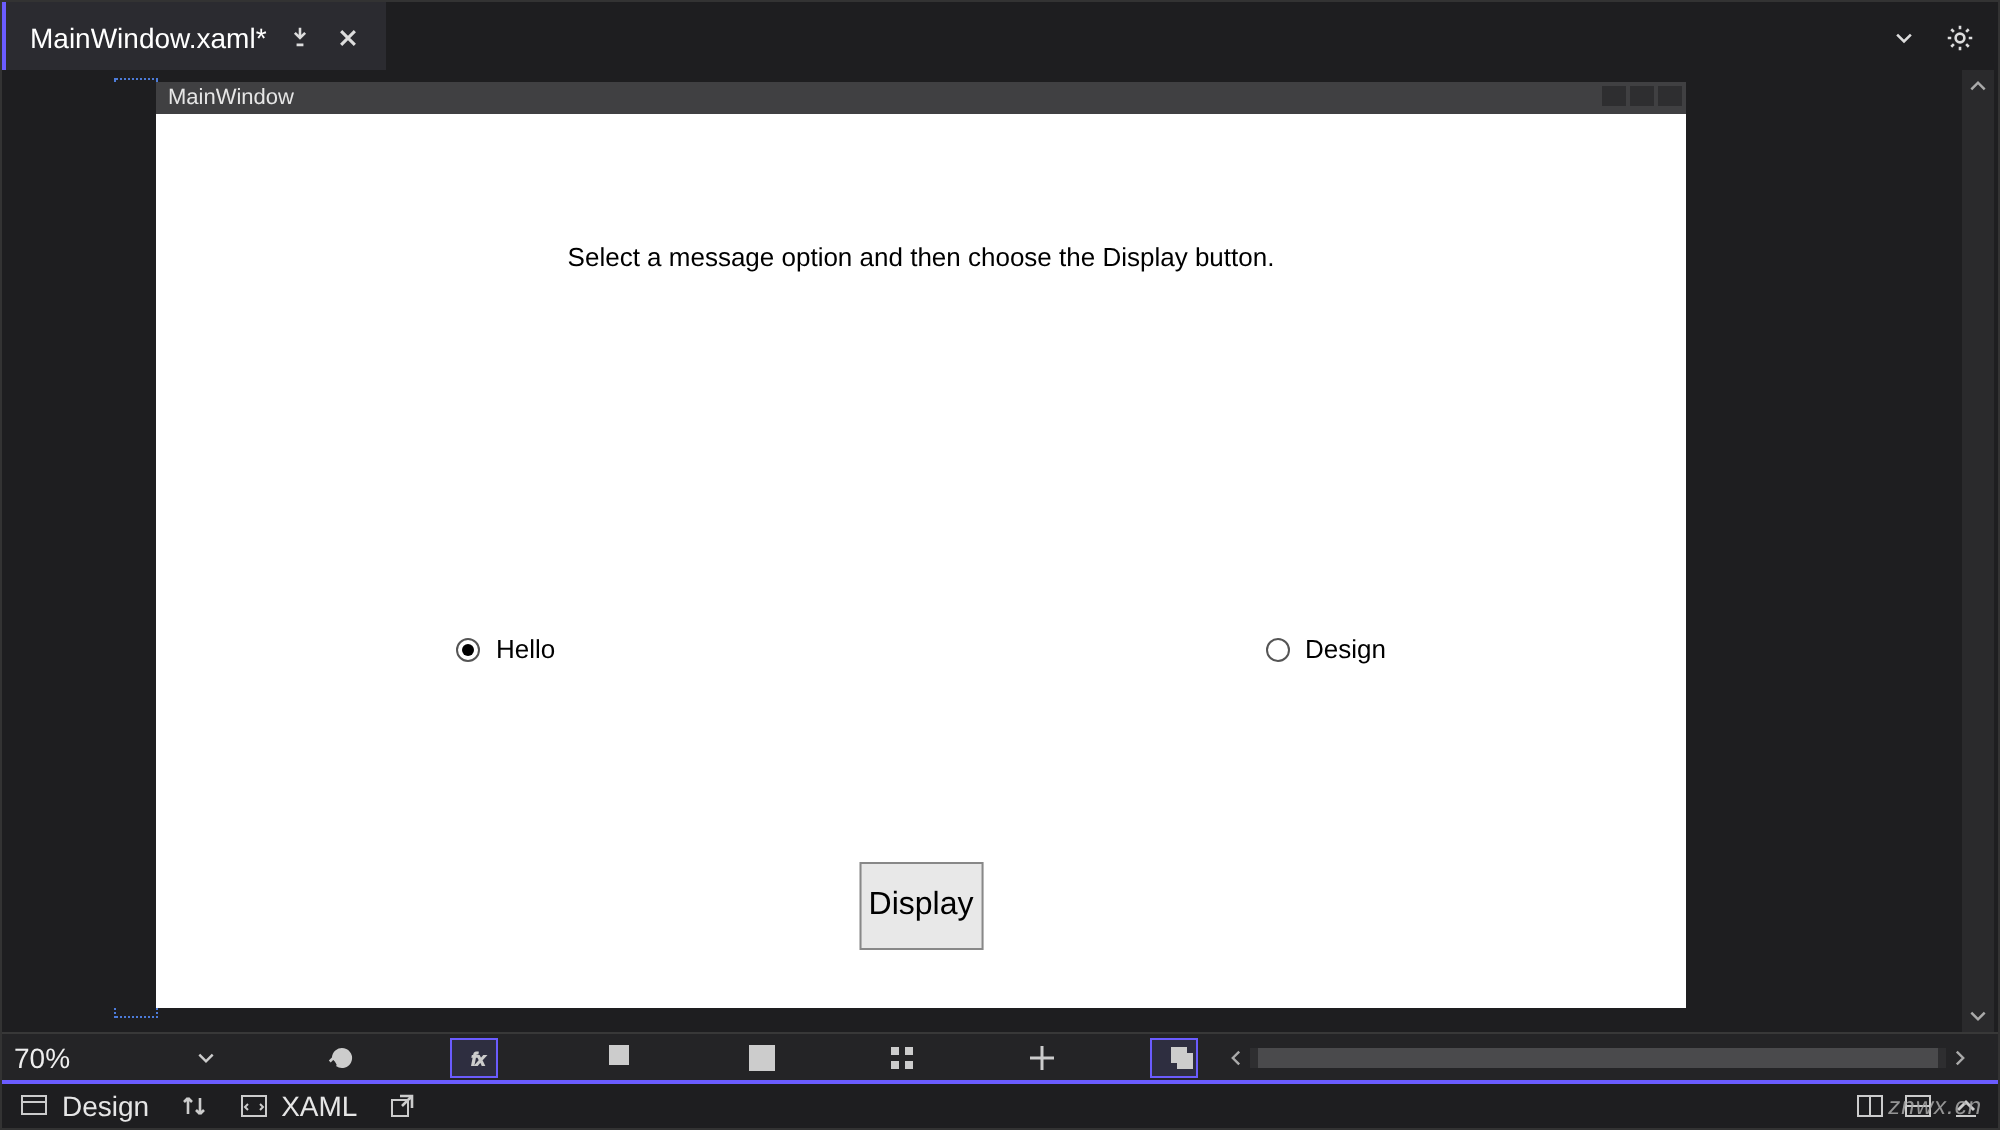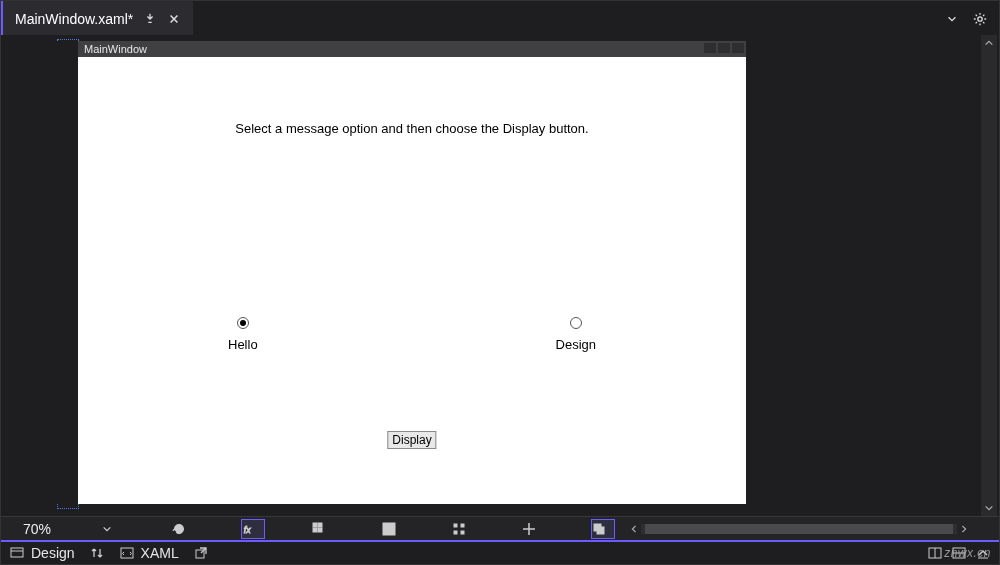--- a/index.html
+++ b/index.html
@@ -59,21 +59,21 @@
   .surface {
     position:absolute;
     left:55px; top:6px;
     right:20px; bottom:12px;
     background:#1e1e20;
     overflow:hidden;
   }
   .artboard {
     position:absolute;
     left:22px; top:0;
-    width:668px; height:465px;
+    width:765px; height:465px;
     background:#fff;
   }
   .artboard-titlebar {
     height:16px; background:#404042;
     color:#e6e6e6; font-size:11px;
     padding-left:6px; line-height:16px;
     position:relative;
   }
   .titlebar-btns { position:absolute; right:2px; top:2px; display:flex; gap:2px;}
   .titlebar-btns span { width:12px; height:10px; background:#2e2e30;}
@@ -83,51 +83,51 @@
   }
   .instruction {
     text-align:center;
     padding-top:64px;
   }
   .radios {
     position:absolute; top:260px; left:0; right:0;
     display:flex; justify-content:space-between;
     padding:0 150px;
   }
-  .radio { display:flex; align-items:center; gap:8px;flex-direction:column; }
+  .radio { display:flex; align-items:center; gap:8px; }
   .radio .dot { width:12px; height:12px; border:1px solid #555; border-radius:50%; display:inline-flex; align-items:center; justify-content:center;}
   .radio.selected .dot::after { content:""; width:6px; height:6px; background:#000; border-radius:50%;}
   .display-btn {
     position:absolute; top:374px; left:50%; transform:translateX(-50%);
     border:1px solid #888; background:#e8e8e8; color:#000;
-    padding:1px 4px; font-size:12px;
+    padding:12px 4px; font-size:16px;
     font-family: inherit;
   }
 
   
   .scroll-v {
     position:absolute; right:2px; top:0; bottom:0; width:16px;
     background:#2a2a2c;
     display:flex; flex-direction:column; align-items:center;
   }
   .scroll-v .arrow { height:16px; width:16px; display:flex; align-items:center; justify-content:center;}
   .scroll-v .track { flex:1; width:10px; background:#2a2a2c; position:relative;}
 
   
   .toolbarA {
     position:absolute; left:0; right:0; bottom:24px; height:24px;
     background:#242426;
     display:flex; align-items:center;
-    padding:0 22px;
+    padding:0 6px;
     gap:6px;
     border-top:1px solid #383838;
   }
   .zoom { font-size:14px; color:#eee; padding-right:4px;}
   .zoom-drop { width:14px; height:14px; }
-  .tb-btn { width:24px; height:20px; display:flex; align-items:center; justify-content:flex-start; border:1px solid transparent; cursor:pointer;margin-left:40px;}
+  .tb-btn { width:24px; height:20px; display:flex; align-items:center; justify-content:flex-end; border:1px solid transparent; cursor:pointer;margin-left:40px;}
   .tb-btn.active { border:1px solid #6b5cff; background:#2e2e40;}
   .tb-btn svg { stroke:#ccc; fill:#ccc; }
   .hscroll { flex:1; height:14px; display:flex; align-items:center; margin:0 6px;}
   .hscroll .arrow { width:14px; height:14px; display:flex; align-items:center; justify-content:center;}
   .hscroll .track { flex:1; height:10px; background:#2e2e30; position:relative;}
   .hscroll .thumb { position:absolute; left:4px; right:4px; top:0; bottom:0; background:#4a4a4c;}
 
   .toolbarB {
     position:absolute; left:0; right:0; bottom:0; height:24px;
     background:#1e1e20;

